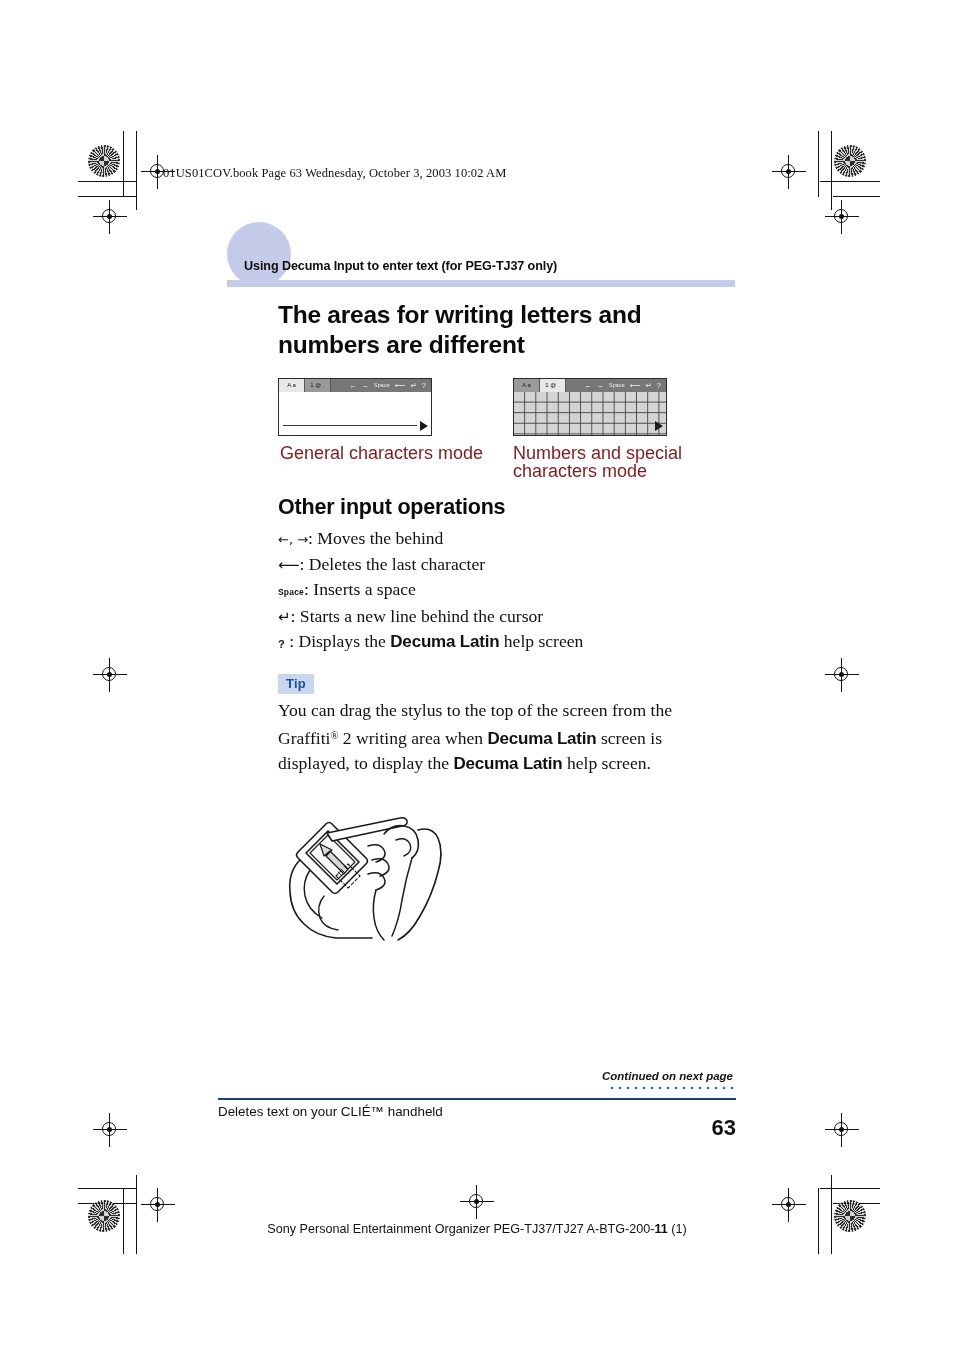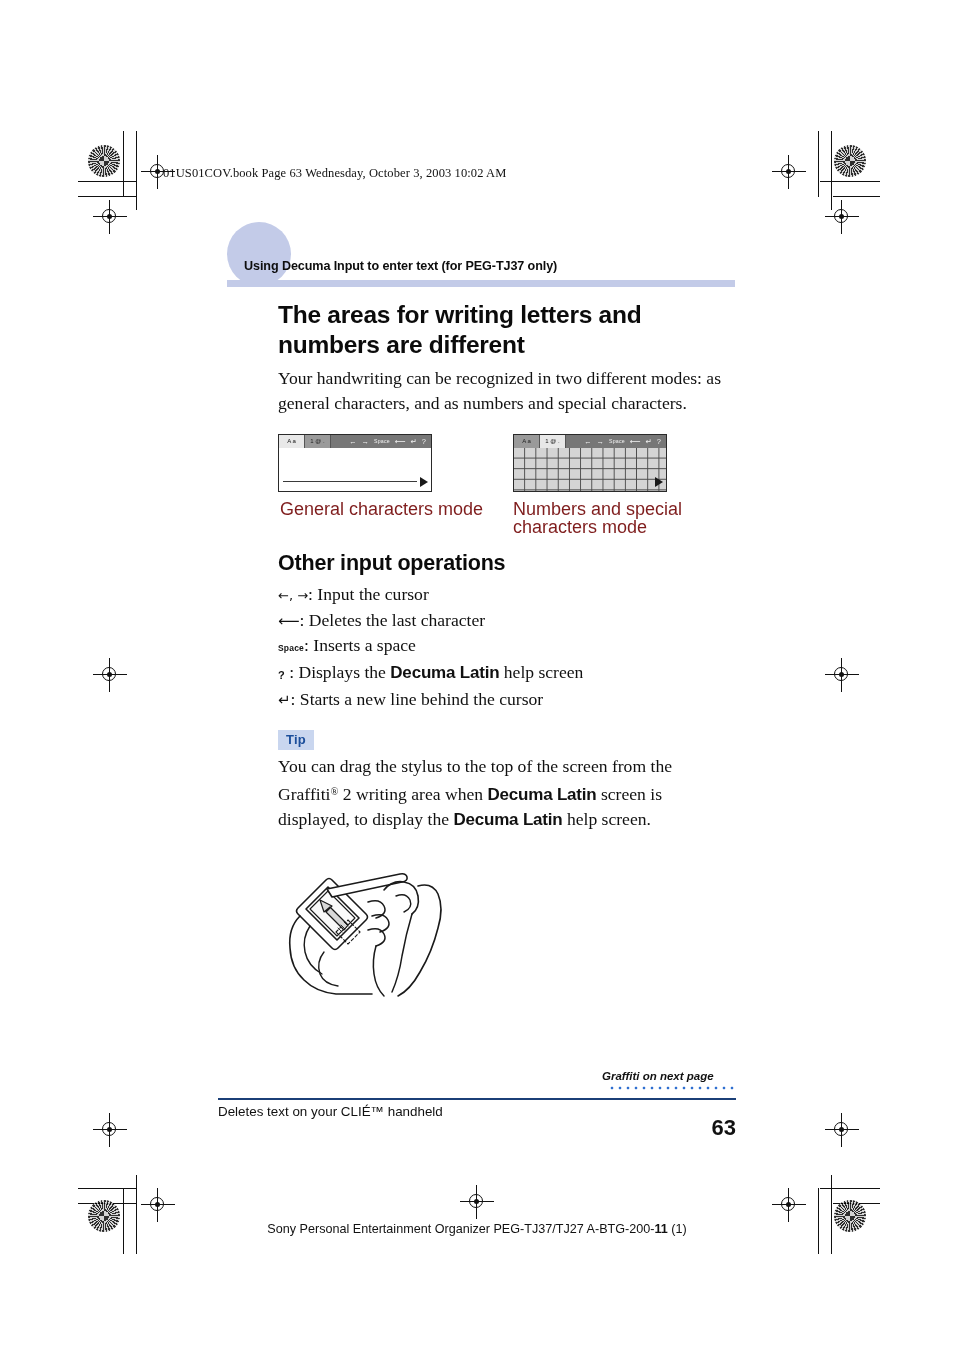--- a/index.html
+++ b/index.html
@@ -444,21 +444,20 @@
 
 <div class="bookline">01US01COV.book  Page 63  Wednesday, October 3, 2003  10:02 AM</div>
 
 <div class="runhead-circle"></div>
 <div class="runhead-bar"></div>
 <div class="runhead-text">Using Decuma Input to enter text (for PEG-TJ37 only)</div>
 
 <div class="content">
 
   <h1 class="sect">The areas for writing letters and numbers are different</h1>
-  <p class="body">Your handwriting can be recognized in two different modes: as general characters, and as numbers and special characters.</p>
 
   
   <div class="screens">
 
     <div class="screen general">
       <div class="toolbar">
         <div class="tab">A a</div>
         <div class="tab inactive">1 @ .</div>
         <div class="tbicons">
           <span>←</span>
@@ -495,33 +494,33 @@
 
     <div class="caption c1">General characters mode</div>
     <div class="caption c2">Numbers and special characters mode</div>
   </div>
 
   
   <h2 class="sect2" style="margin-top:54px;">Other input operations</h2>
 
   <ul class="oplist">
     <li>
-      <span class="sym">←, →</span><span>: Input the cursor</span>
+      <span class="sym">←, →</span><span>: Moves the behind</span>
     </li>
     <li>
       <span class="sym big">⟵</span><span>: Deletes the last character</span>
     </li>
     <li>
       <span class="sym tiny">Space</span><span>: Inserts a space</span>
     </li>
     <li>
-      <span class="sym q">?</span><span> : Displays the </span><b class="dl">Decuma Latin</b><span> help screen</span>
+      <span class="sym big">↵</span><span>: Starts a new line behind the cursor</span>
     </li>
     <li>
-      <span class="sym big">↵</span><span>: Starts a new line behind the cursor</span>
+      <span class="sym q">?</span><span> : Displays the </span><b class="dl">Decuma Latin</b><span> help screen</span>
     </li>
   </ul>
 
   
   <div class="tip-badge">Tip</div>
   <p class="tip"><span>You can drag the stylus to the top of the screen from the Graffiti</span><sup class="reg">®</sup><span> 2 writing area when </span><b class="dl">Decuma Latin</b><span> screen is displayed, to display the </span><b class="dl">Decuma Latin</b><span> help screen.</span></p>
 
   
   <svg class="illus" viewBox="0 0 180 155">
     <g fill="none" stroke="#1a1a1a" stroke-width="1.6" stroke-linejoin="round" stroke-linecap="round">
@@ -551,18 +550,18 @@
       <path d="M104 34 Q112 24 124 26 Q136 28 138 40 Q140 52 132 58" stroke-width="1.6"></path>
       <path d="M116 40 Q126 36 130 44 Q133 52 124 56" stroke-width="1.4"></path>
       <path d="M138 30 Q152 26 158 38 Q164 52 158 72 Q152 96 140 116 Q130 134 118 140" stroke-width="1.6"></path>
       <path d="M132 58 Q126 78 122 100 Q119 120 112 136" stroke-width="1.5"></path>
       <path d="M96 90 Q92 104 94 118 Q96 132 104 140" stroke-width="1.5"></path>
     </g>
   </svg>
 
 </div>
 
-<div class="cont-next">Graffiti on next page</div>
+<div class="cont-next">Continued on next page</div>
 <div class="dots"></div>
 <div class="footer-rule"></div>
 <div class="footer-text">Deletes text on your CLIÉ™ handheld</div>
 <div class="footer-page">63</div>
 <div class="imprint"><span>Sony Personal Entertainment Organizer  PEG-TJ37/TJ27  A-BTG-200-</span><b>11</b><span> (1)</span></div>
 
 </body></html>

